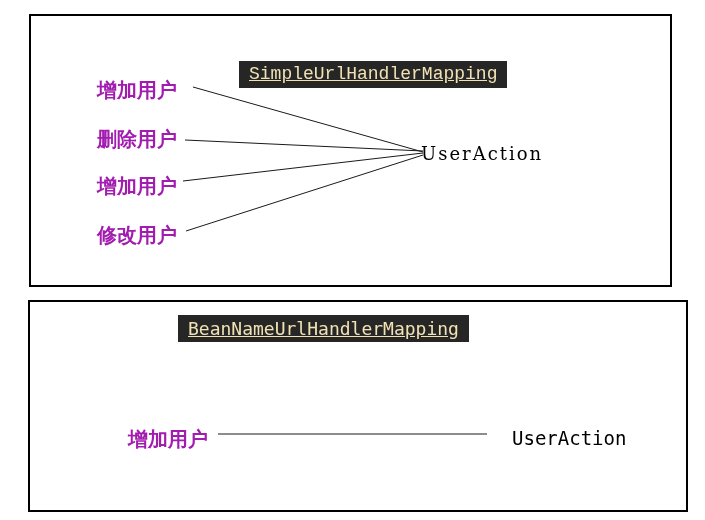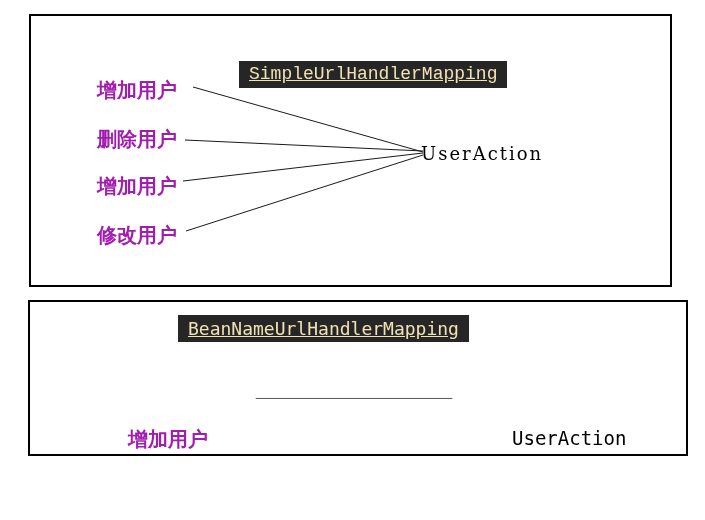--- a/index.html
+++ b/index.html
@@ -15,21 +15,21 @@
     background: #ffffff;
     overflow: hidden;
   }
   .panel {
     position: absolute;
     box-sizing: border-box;
     border: 2px solid #000000;
     background: #ffffff;
   }
   .panel-top    { left: 29px; top: 14px;  width: 643px; height: 273px; }
-  .panel-bottom { left: 28px; top: 300px; width: 660px; height: 156px; }
+  .panel-bottom { left: 28px; top: 300px; width: 660px; height: 212px; }
 
   .connectors {
     position: absolute;
     left: 0; top: 0;
     width: 100%; height: 100%;
     pointer-events: none;
   }
   .connectors line {
     stroke: #1a1a1a;
     stroke-width: 1;

